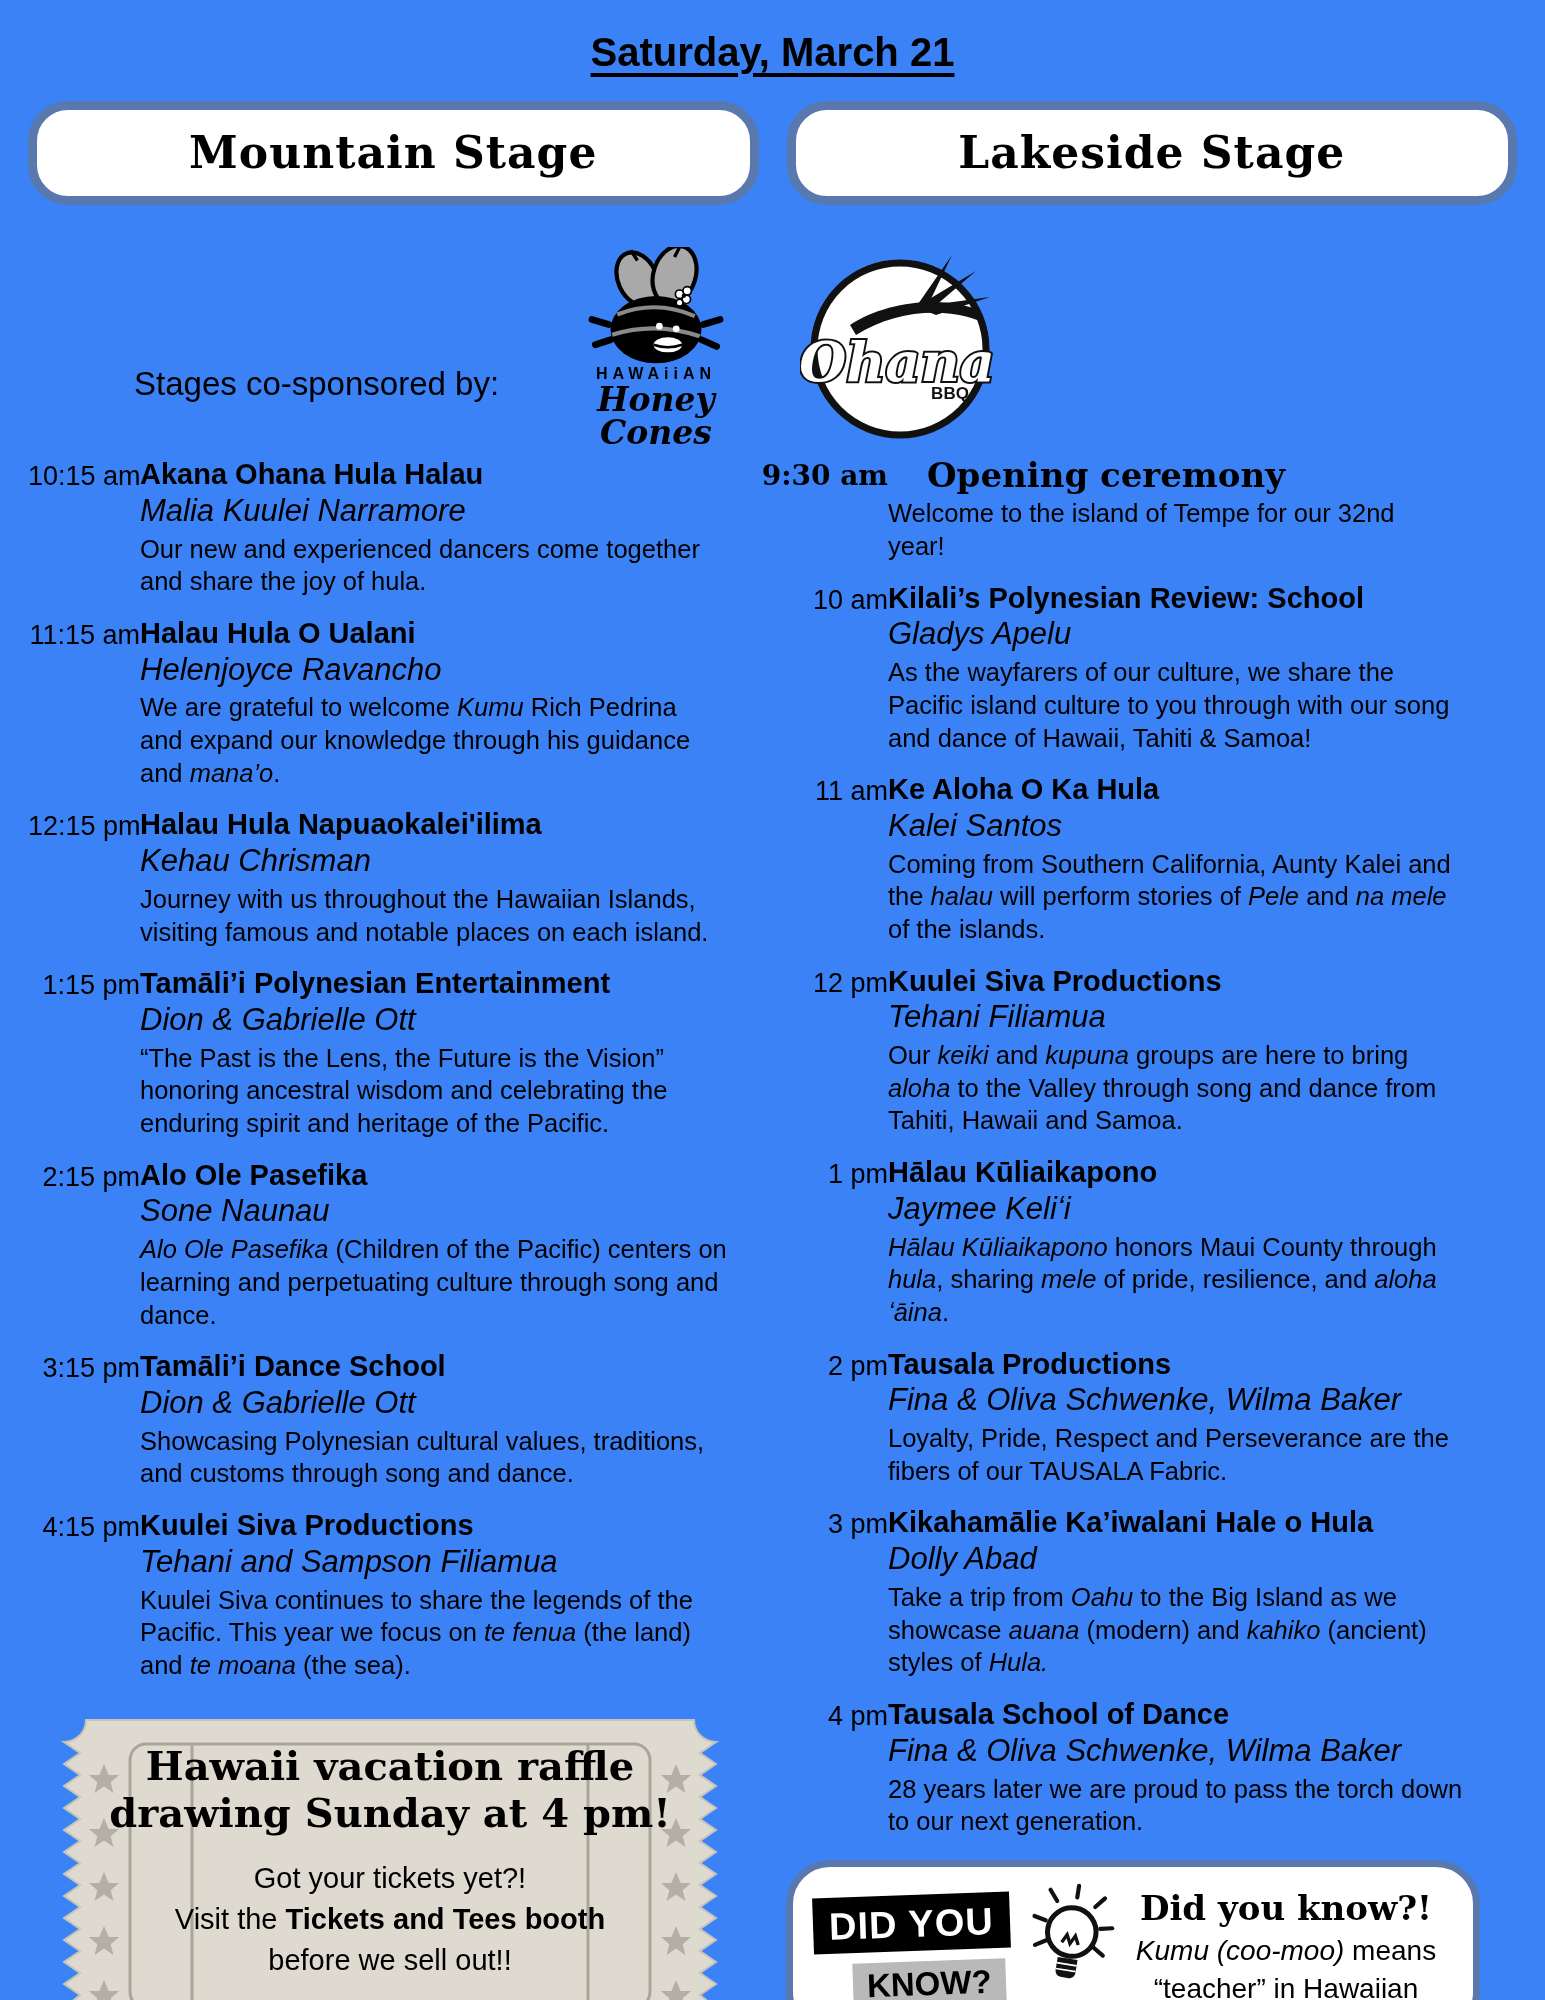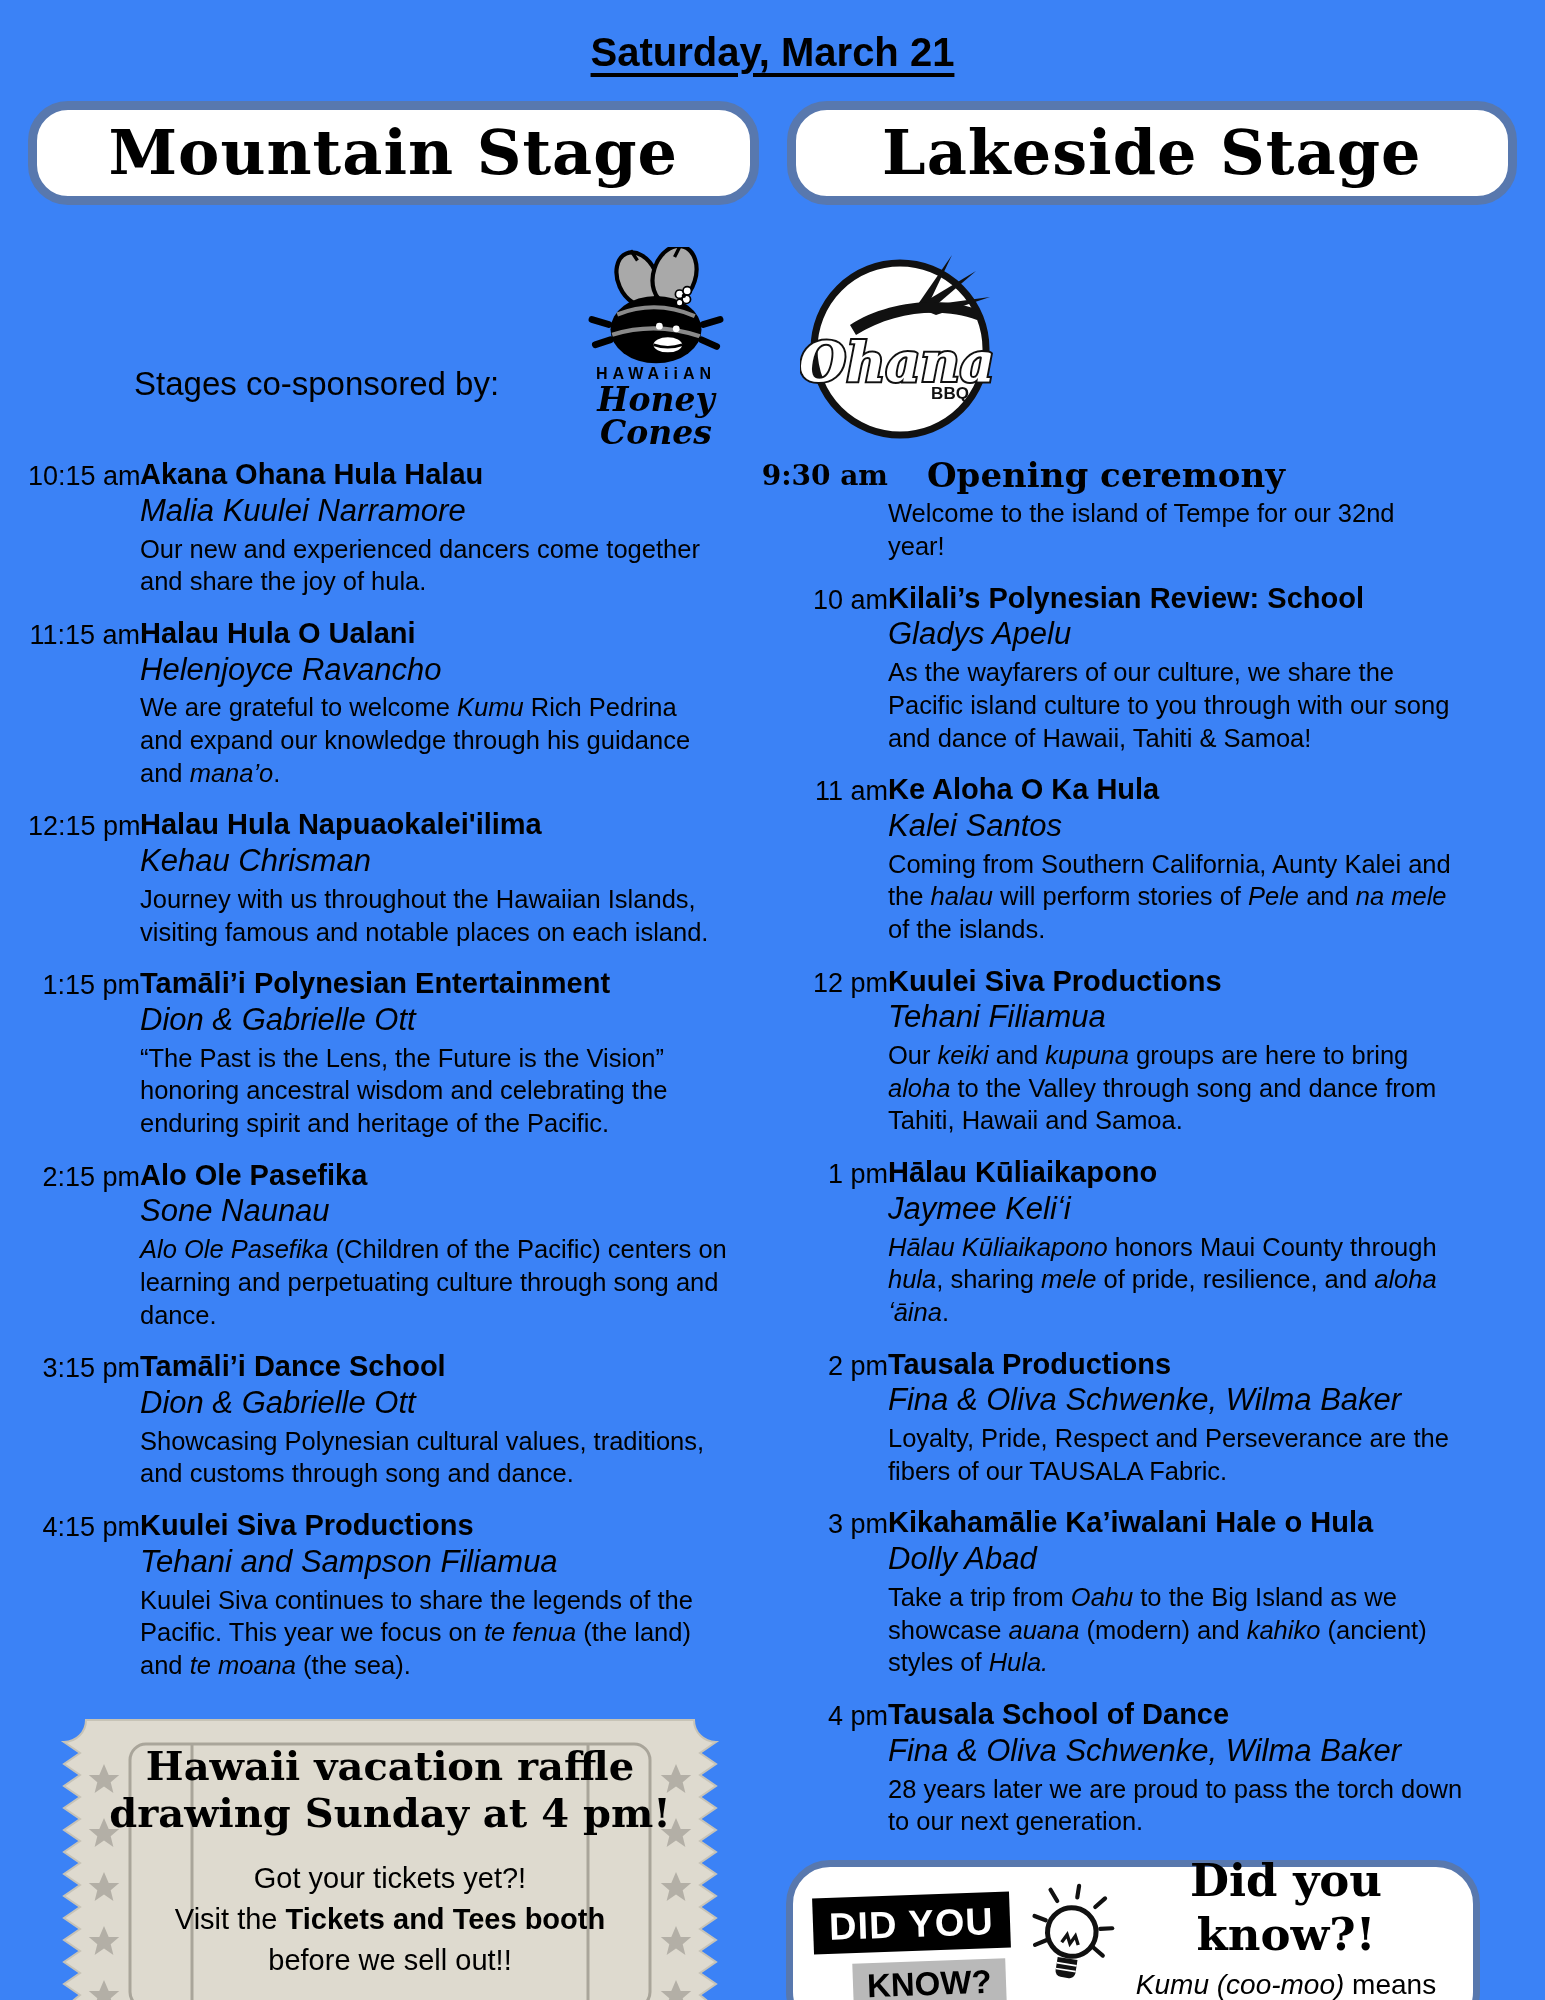--- a/index.html
+++ b/index.html
@@ -21,21 +21,21 @@
     font-size:40px;font-weight:bold;
     text-decoration:underline;text-decoration-thickness:4px;text-underline-offset:7px;
   }
 
   
   .stage-row{display:flex;gap:28px;margin:26px 28px 0;}
   .stage-box{
     flex:1;height:104px;border:9px solid var(--blue);border-radius:40px;
     display:flex;align-items:center;justify-content:center;background:#fff;
   }
-  .stage-name{font-size:62px;line-height:1;letter-spacing:1px;}
+  .stage-name{font-size:44px;line-height:1;letter-spacing:1px;}
 
   
   .sponsor-row{position:relative;height:252px;margin:0 28px;}
   .sponsor-label{position:absolute;left:106px;top:160px;font-size:33px;}
   .honey-logo{position:absolute;left:528px;top:42px;width:200px;text-align:center;}
   .honey-line1{font-size:16px;font-weight:bold;letter-spacing:5px;margin-top:-4px;}
   .honey-line2{font-family:"DejaVu Serif",serif;font-weight:bold;font-style:italic;font-size:33px;line-height:1;}
   .ohana-logo{position:absolute;left:772px;top:36px;}
 
   
@@ -69,21 +69,21 @@
     font-weight:bold;font-size:38px;line-height:1;padding:10px 16px 8px;
     transform:rotate(-2deg);letter-spacing:1px;white-space:nowrap;
   }
   .dyk-badge-bottom{
     position:absolute;left:40px;top:88px;background:#b9b9b9;color:#000;
     font-weight:bold;font-size:33px;line-height:1;padding:6px 14px 5px;
     transform:rotate(-2deg);white-space:nowrap;
   }
   .bulb{position:absolute;right:-4px;top:8px;transform:rotate(9deg);}
   .dyk-text{flex:1;text-align:center;}
-  .dyk-heading{font-size:45px;line-height:1.2;}
+  .dyk-heading{font-size:34px;line-height:1.2;}
   .dyk-body{font-size:28px;line-height:1.35;white-space:pre-line;margin-top:4px;}
 </style>
 </head>
 <body>
 
 <div class="page">
 
   <div class="title">
     <span>Saturday, March 21</span>
   </div>

